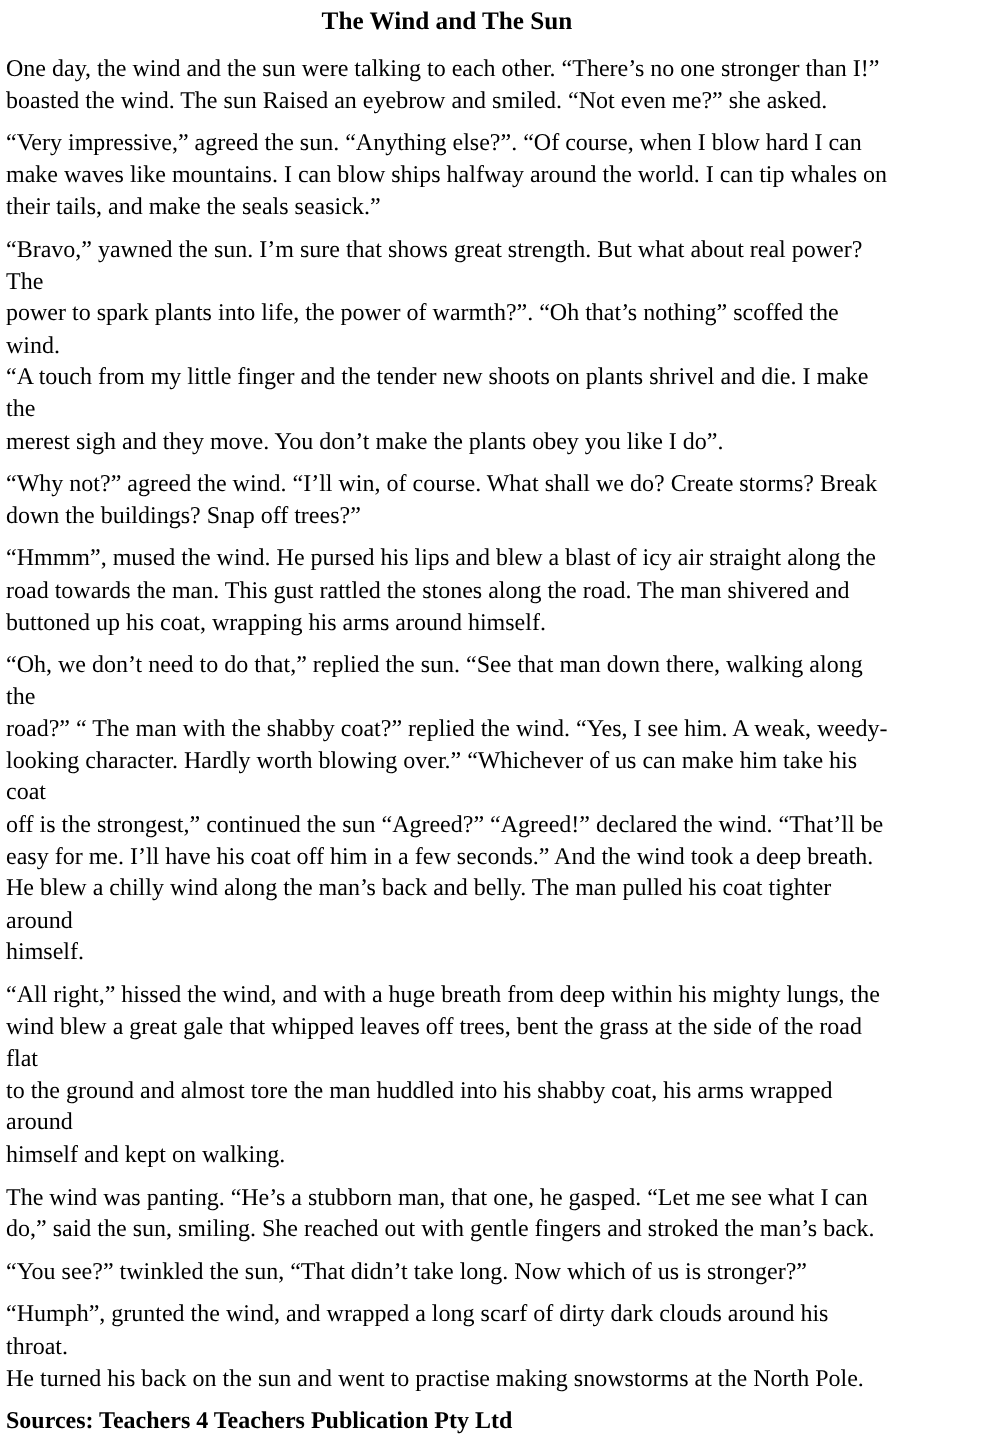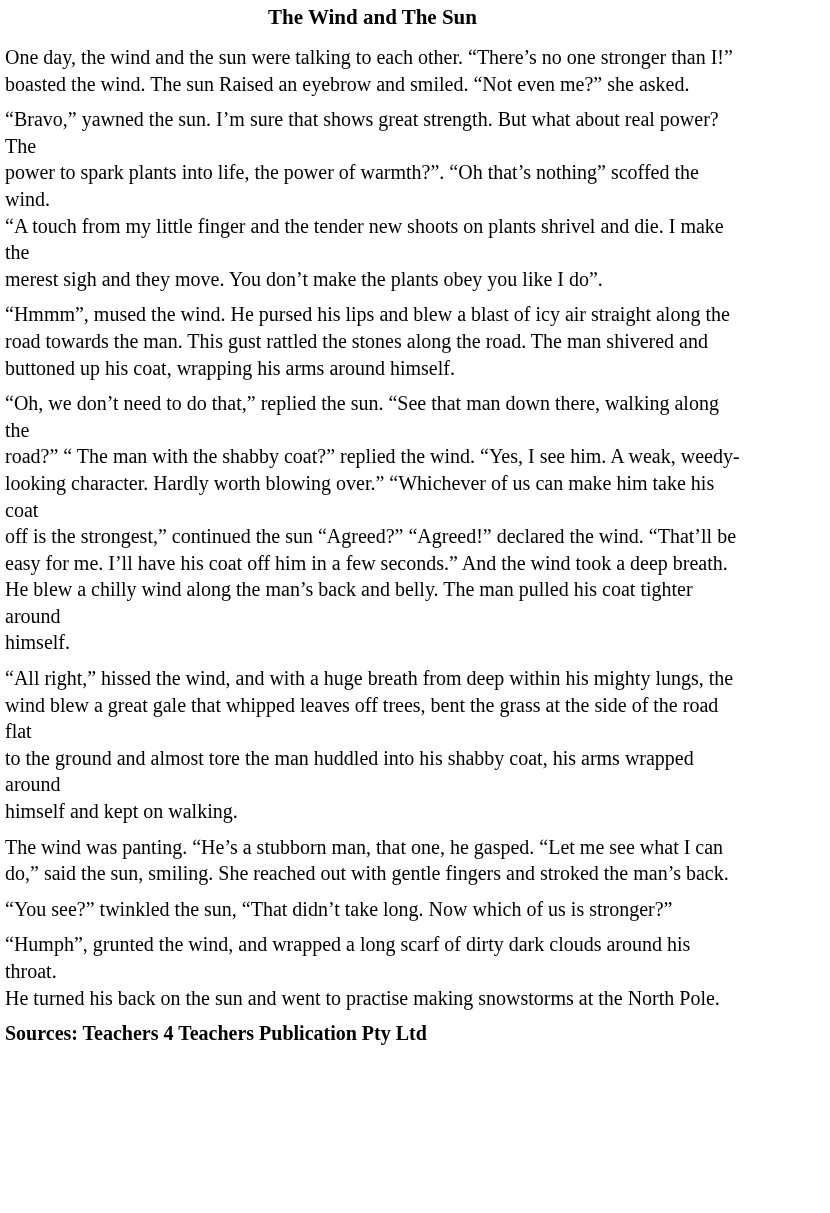--- a/index.html
+++ b/index.html
@@ -42,24 +42,29 @@
 </style>
 </head>
 <body>
 
 <div class="page">
   <h1 class="doc-title">The Wind and The Sun</h1>
 
   <div class="doc-body">
       <p class="body-para">One day, the wind and the sun were talking to each other. “There’s no one stronger than I!”
 boasted the wind. The sun Raised an eyebrow and smiled. “Not even me?” she asked.</p>
+      <p class="body-para">“Very impressive,” agreed the sun. “Anything else?”. “Of course, when I blow hard I can
+make waves like mountains. I can blow ships halfway around the world. I can tip whales on
+their tails, and make the seals seasick.”</p>
       <p class="body-para">“Bravo,” yawned the sun. I’m sure that shows great strength. But what about real power? The
 power to spark plants into life, the power of warmth?”. “Oh that’s nothing” scoffed the wind.
 “A touch from my little finger and the tender new shoots on plants shrivel and die. I make the
 merest sigh and they move. You don’t make the plants obey you like I do”.</p>
+      <p class="body-para">“Why not?” agreed the wind. “I’ll win, of course. What shall we do? Create storms? Break
+down the buildings? Snap off trees?”</p>
       <p class="body-para">“Hmmm”, mused the wind. He pursed his lips and blew a blast of icy air straight along the
 road towards the man. This gust rattled the stones along the road. The man shivered and
 buttoned up his coat, wrapping his arms around himself.</p>
       <p class="body-para">“Oh, we don’t need to do that,” replied the sun. “See that man down there, walking along the
 road?” “ The man with the shabby coat?” replied the wind. “Yes, I see him. A weak, weedy-
 looking character. Hardly worth blowing over.” “Whichever of us can make him take his coat
 off is the strongest,” continued the sun “Agreed?” “Agreed!” declared the wind. “That’ll be
 easy for me. I’ll have his coat off him in a few seconds.” And the wind took a deep breath.
 He blew a chilly wind along the man’s back and belly. The man pulled his coat tighter around
 himself.</p>

